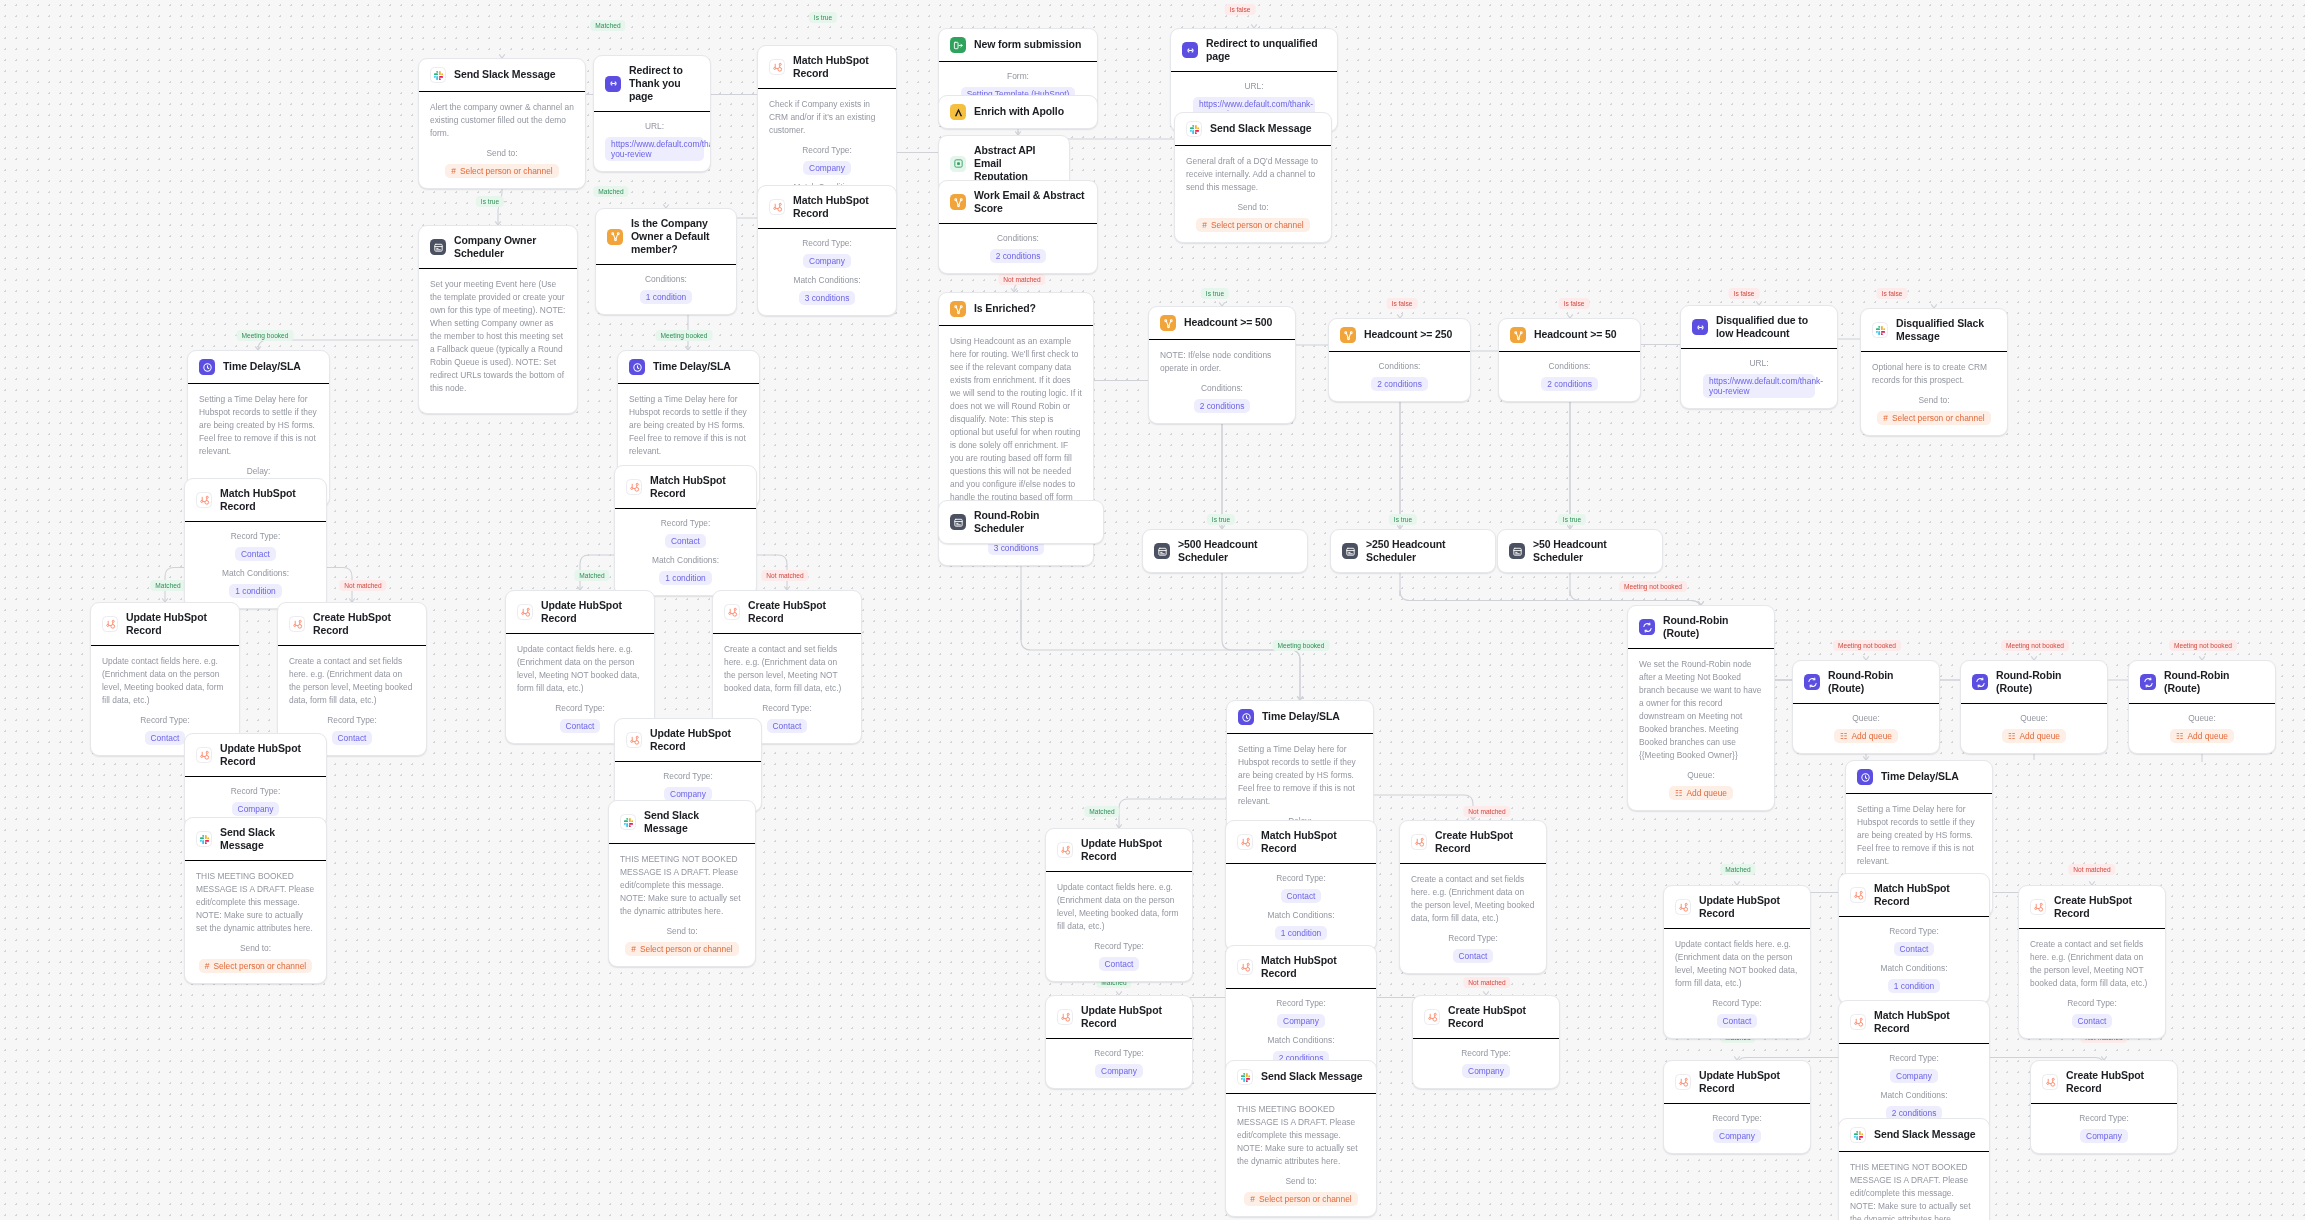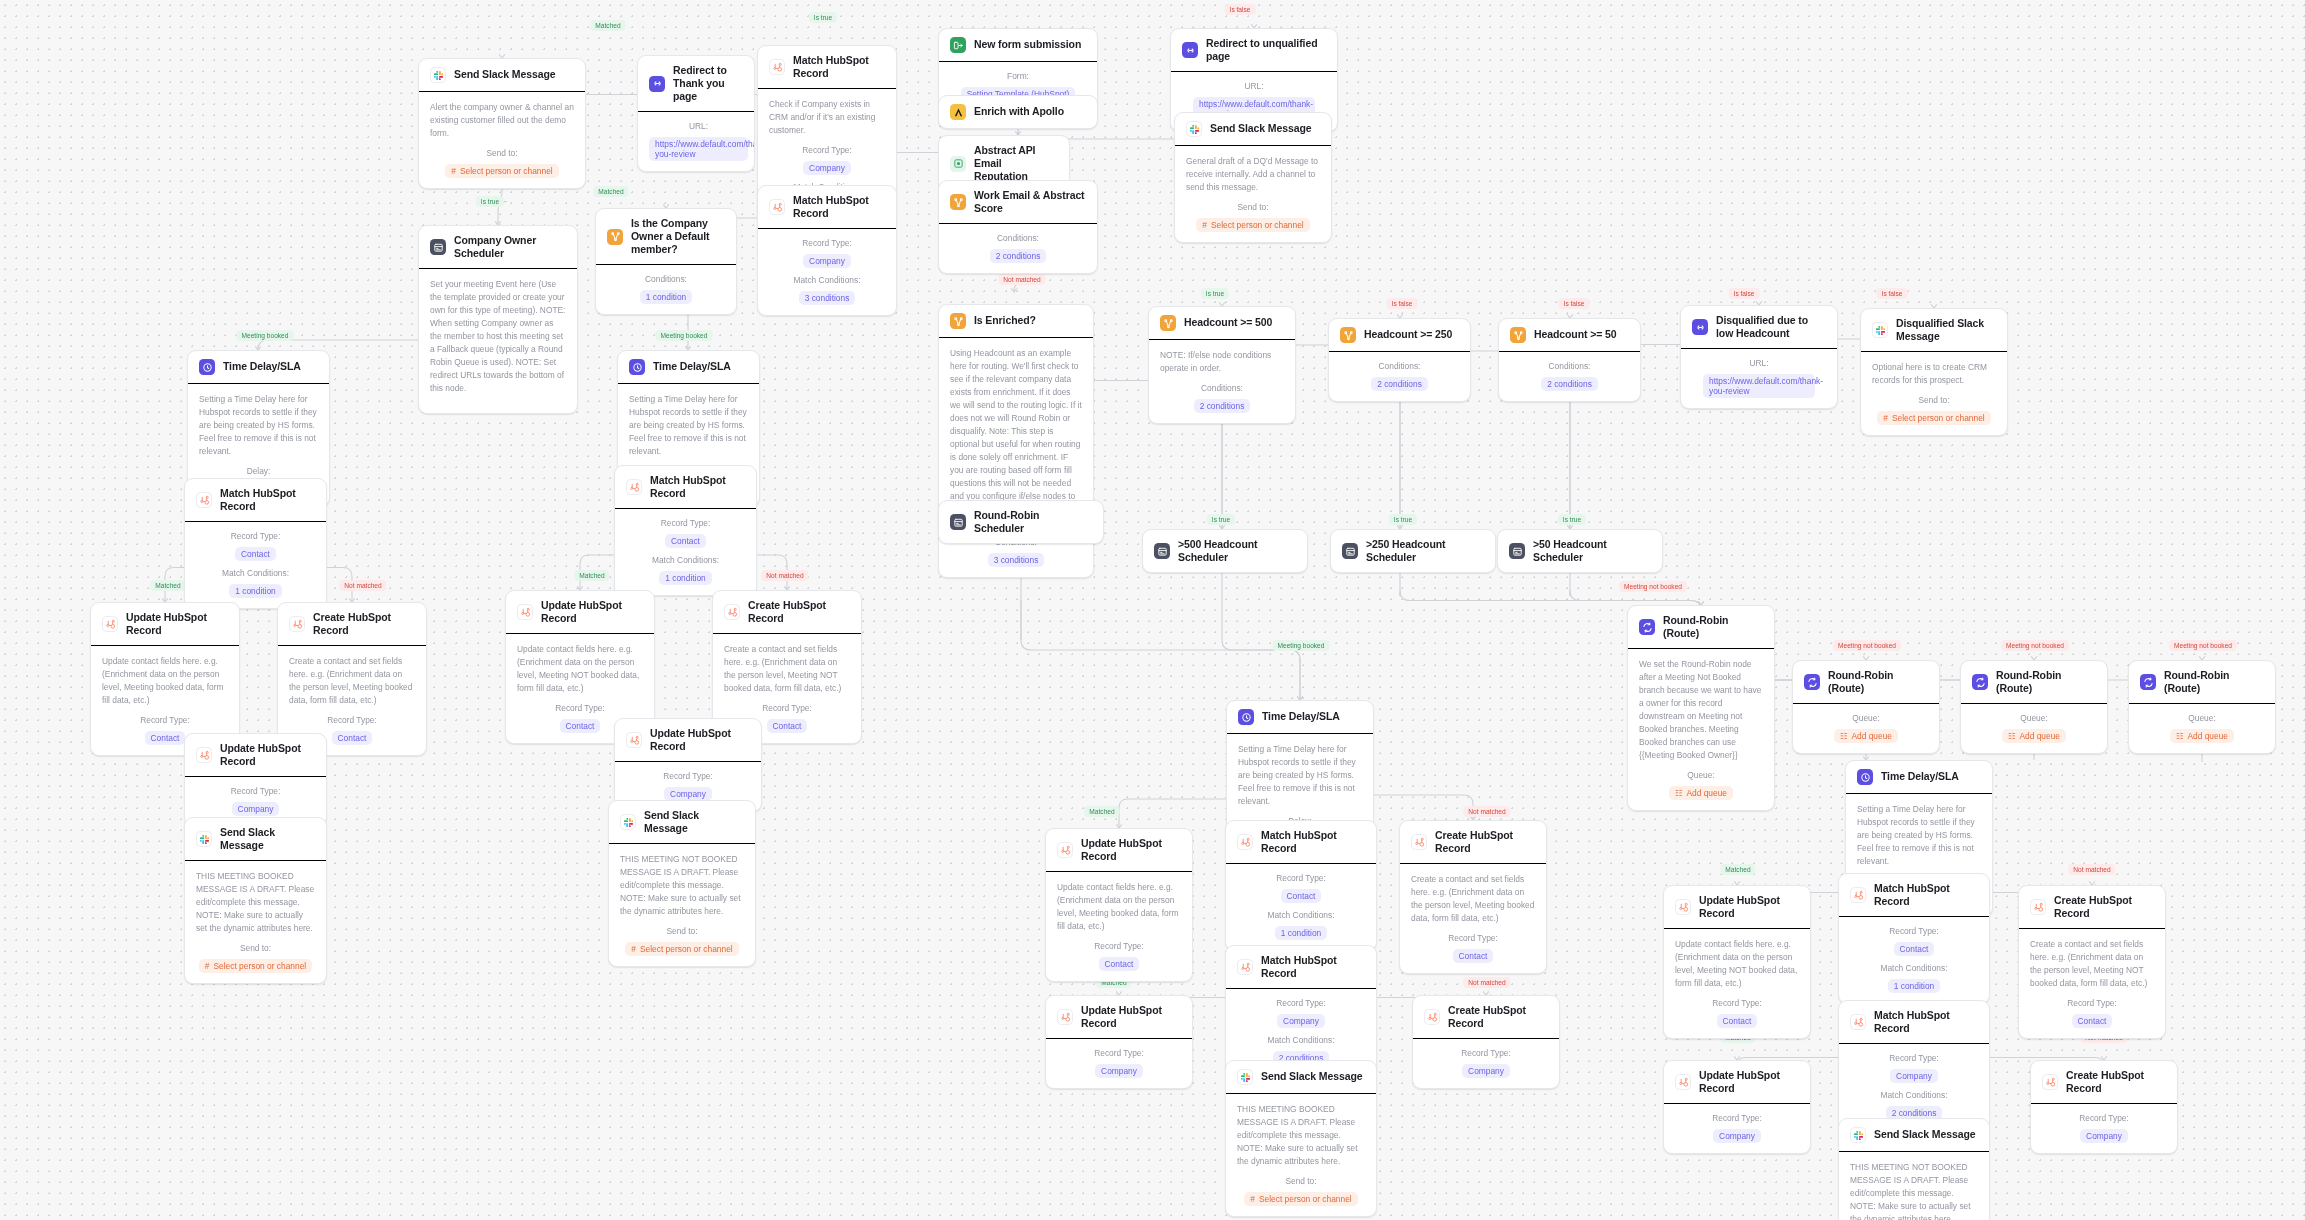--- a/index.html
+++ b/index.html
@@ -294,21 +294,21 @@
           <div class="desc">Alert the company owner &amp; channel an existing customer filled out the demo form.</div>
           <div class="row">
             <span>Send to:</span>
             <span class="pill orange">
               <span>#</span>
               <span>Select person or channel</span>
             </span>
           </div>
         </div>
       </div>
-      <div class="node" style="left: 593px; top: 55px; width: 118px; margin-left: 44px;">
+      <div class="node" style="left: 593px; top: 55px; width: 118px;">
         <div class="hdr">
        <span class="ic purple">
             <svg width="11" height="11" viewBox="0 0 24 24" fill="none" stroke="#fff" stroke-width="2.4" stroke-linecap="round">
       <path d="M9 12h6"></path>
               <path d="M8.5 8.5A4 4 0 0 0 8.5 15.5"></path>
               <path d="M15.5 8.5a4 4 0 0 1 0 7"></path>
             </svg>
           </span>
        <span class="title">Redirect to Thank you page</span>
      </div>
@@ -539,21 +539,21 @@
        <span class="title">Time Delay/SLA</span>
      </div>
         <div class="body">
           <div class="desc">Setting a Time Delay here for Hubspot records to settle if they are being created by HS forms. Feel free to remove if this is not relevant.</div>
           <div class="row">
             <span>Delay:</span>
             <span class="pill violet">1 minute</span>
           </div>
         </div>
       </div>
-      <div class="node" style="left: 938px; top: 304px; width: 156px;">
+      <div class="node" style="left: 938px; top: 292px; width: 156px;">
         <div class="hdr">
        <span class="ic orange">
             <svg width="11" height="11" viewBox="0 0 24 24" fill="none" stroke="#fff" stroke-width="2.2" stroke-linecap="round">
       <circle cx="6" cy="6" r="2"></circle>
               <circle cx="18" cy="6" r="2"></circle>
               <circle cx="12" cy="19" r="2"></circle>
               <path d="M7.5 7.4L11 17"></path>
               <path d="M16.6 7.5L13 17"></path>
             </svg>
           </span>

